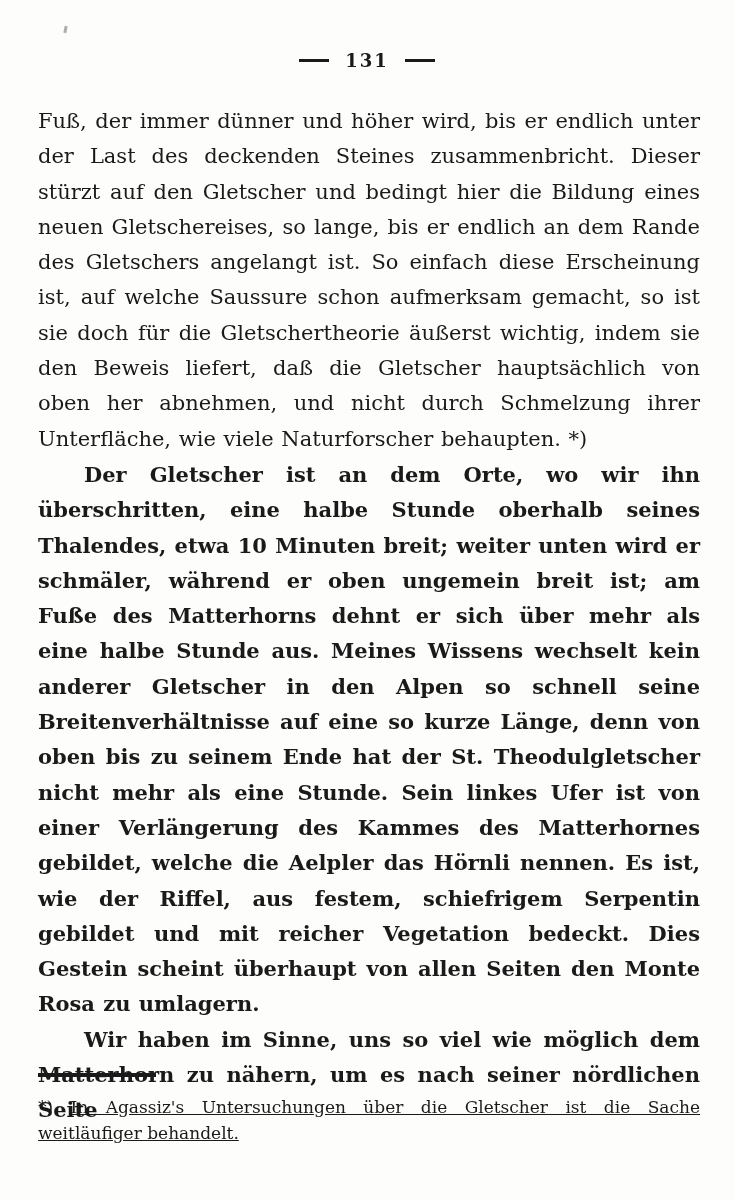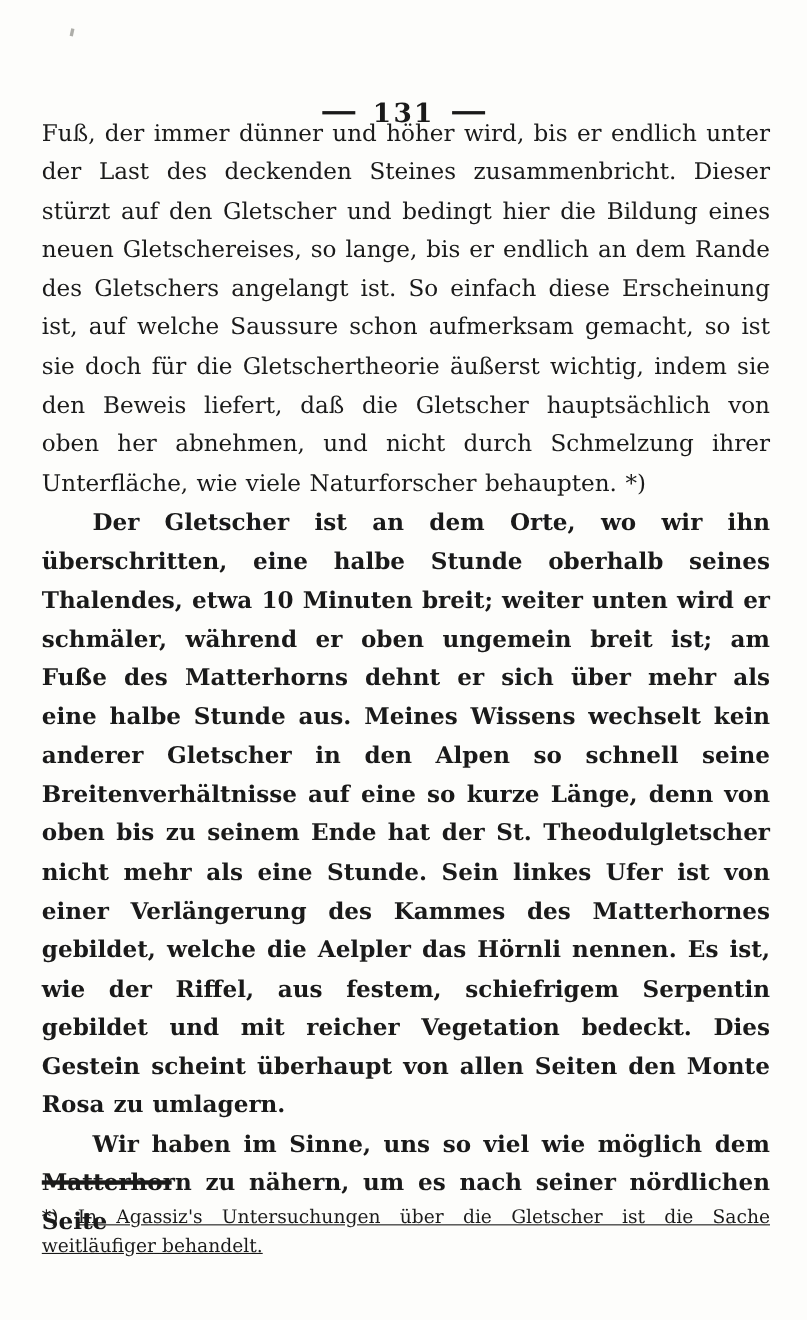--- a/index.html
+++ b/index.html
@@ -19,24 +19,23 @@
     position: absolute;
     inset: 0;
     background: #fdfdfb;
   }
   .page-header {
     position: absolute;
     top: 48px;
     left: 0;
     right: 0;
     text-align: center;
-    font-size: 24px;
+    font-size: 18px;
     letter-spacing: 2px;
     font-weight: bold;
-    margin-top: 38px;
   }
   .page-header .rule {
     display: inline-block;
     width: 30px;
     height: 3px;
     background: #1a1a1a;
     vertical-align: middle;
     margin: 0 16px;
   }
   .page-number {

